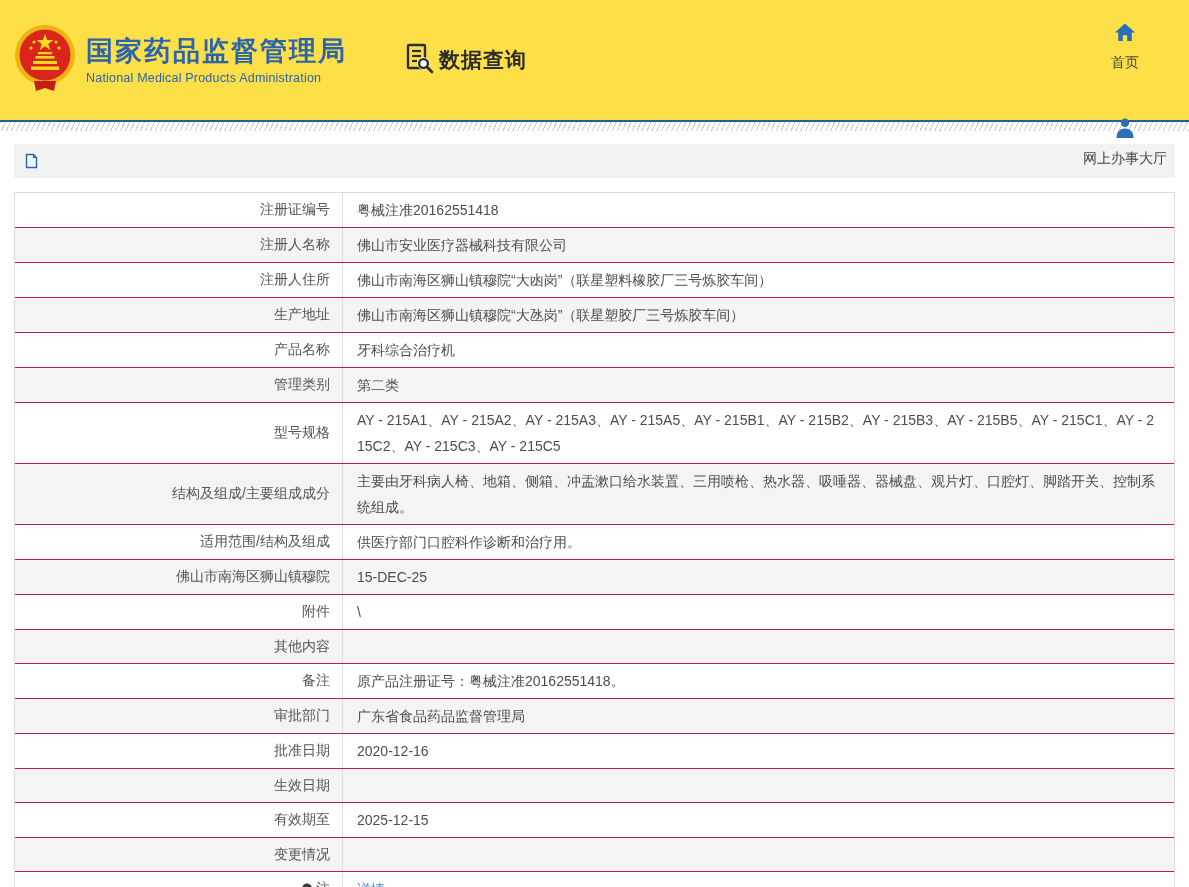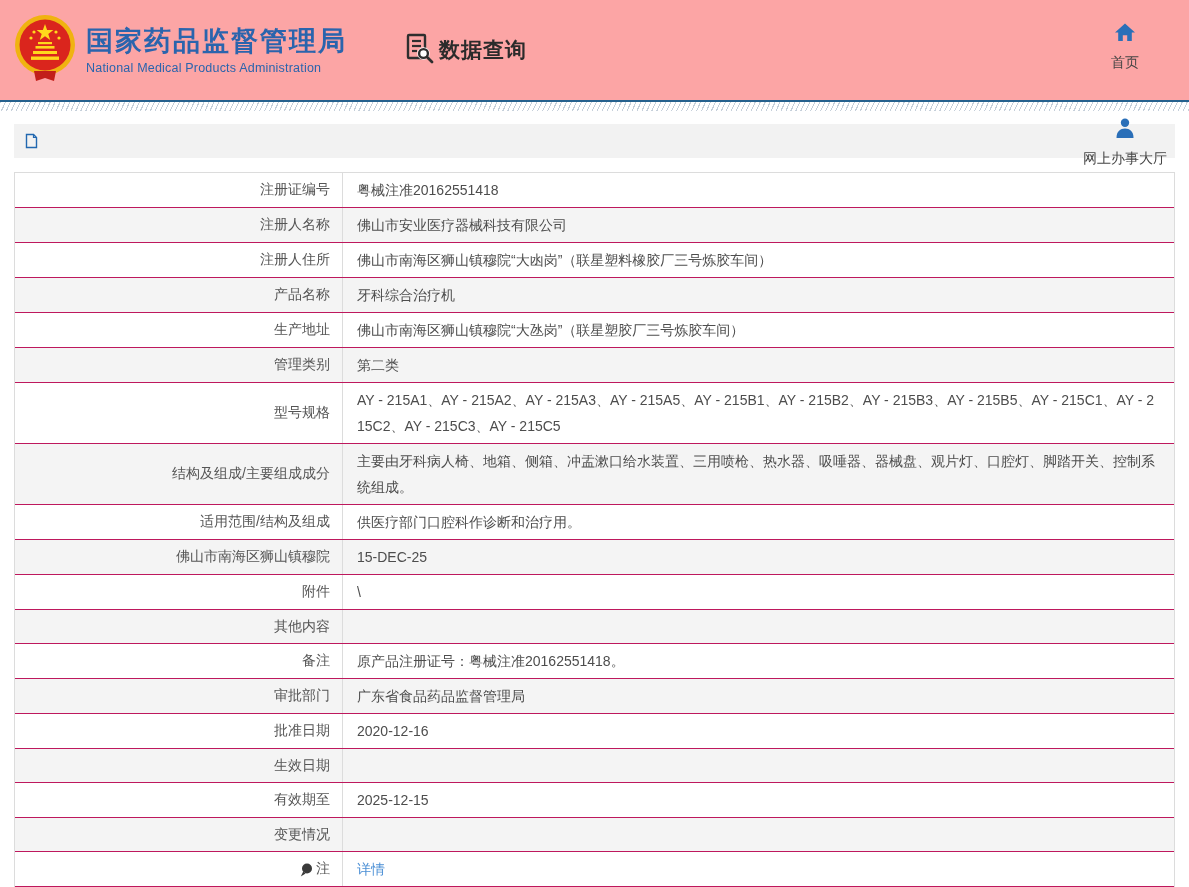--- a/index.html
+++ b/index.html
@@ -7,22 +7,22 @@
   body {
     width: 1189px;
     height: 887px;
     font-family: "Liberation Sans", "DejaVu Sans", sans-serif;
     color: #555;
     overflow: hidden;
   }
 
   
   .header {
-    height: 100px;
-    background: #fca5a5;
+    height: 120px;
+    background: #fde047;
     position: relative;
     display: flex;
     align-items: center;
   }
   .brand {
     display: flex;
     align-items: center;
     margin-left: 14px;
     text-decoration: none;
     cursor: pointer;
@@ -234,27 +234,27 @@
       <div class="cell-label">注册人名称</div>
       <div class="cell-value">佛山市安业医疗器械科技有限公司</div>
     </div>
 
     <div class="row">
       <div class="cell-label">注册人住所</div>
       <div class="cell-value">佛山市南海区狮山镇穆院“大凼岗”（联星塑料橡胶厂三号炼胶车间）</div>
     </div>
 
     <div class="row">
+      <div class="cell-label">生产地址</div>
+      <div class="cell-value">佛山市南海区狮山镇穆院“大氹岗”（联星塑胶厂三号炼胶车间）</div>
+    </div>
+
+    <div class="row">
       <div class="cell-label">产品名称</div>
       <div class="cell-value">牙科综合治疗机</div>
-    </div>
-
-    <div class="row">
-      <div class="cell-label">生产地址</div>
-      <div class="cell-value">佛山市南海区狮山镇穆院“大氹岗”（联星塑胶厂三号炼胶车间）</div>
     </div>
 
     <div class="row">
       <div class="cell-label">管理类别</div>
       <div class="cell-value">第二类</div>
     </div>
 
     <div class="row tall">
       <div class="cell-label">型号规格</div>
       <div class="cell-value">AY - 215A1、AY - 215A2、AY - 215A3、AY - 215A5、AY - 215B1、AY - 215B2、AY - 215B3、AY - 215B5、AY - 215C1、AY - 215C2、AY - 215C3、AY - 215C5</div>

